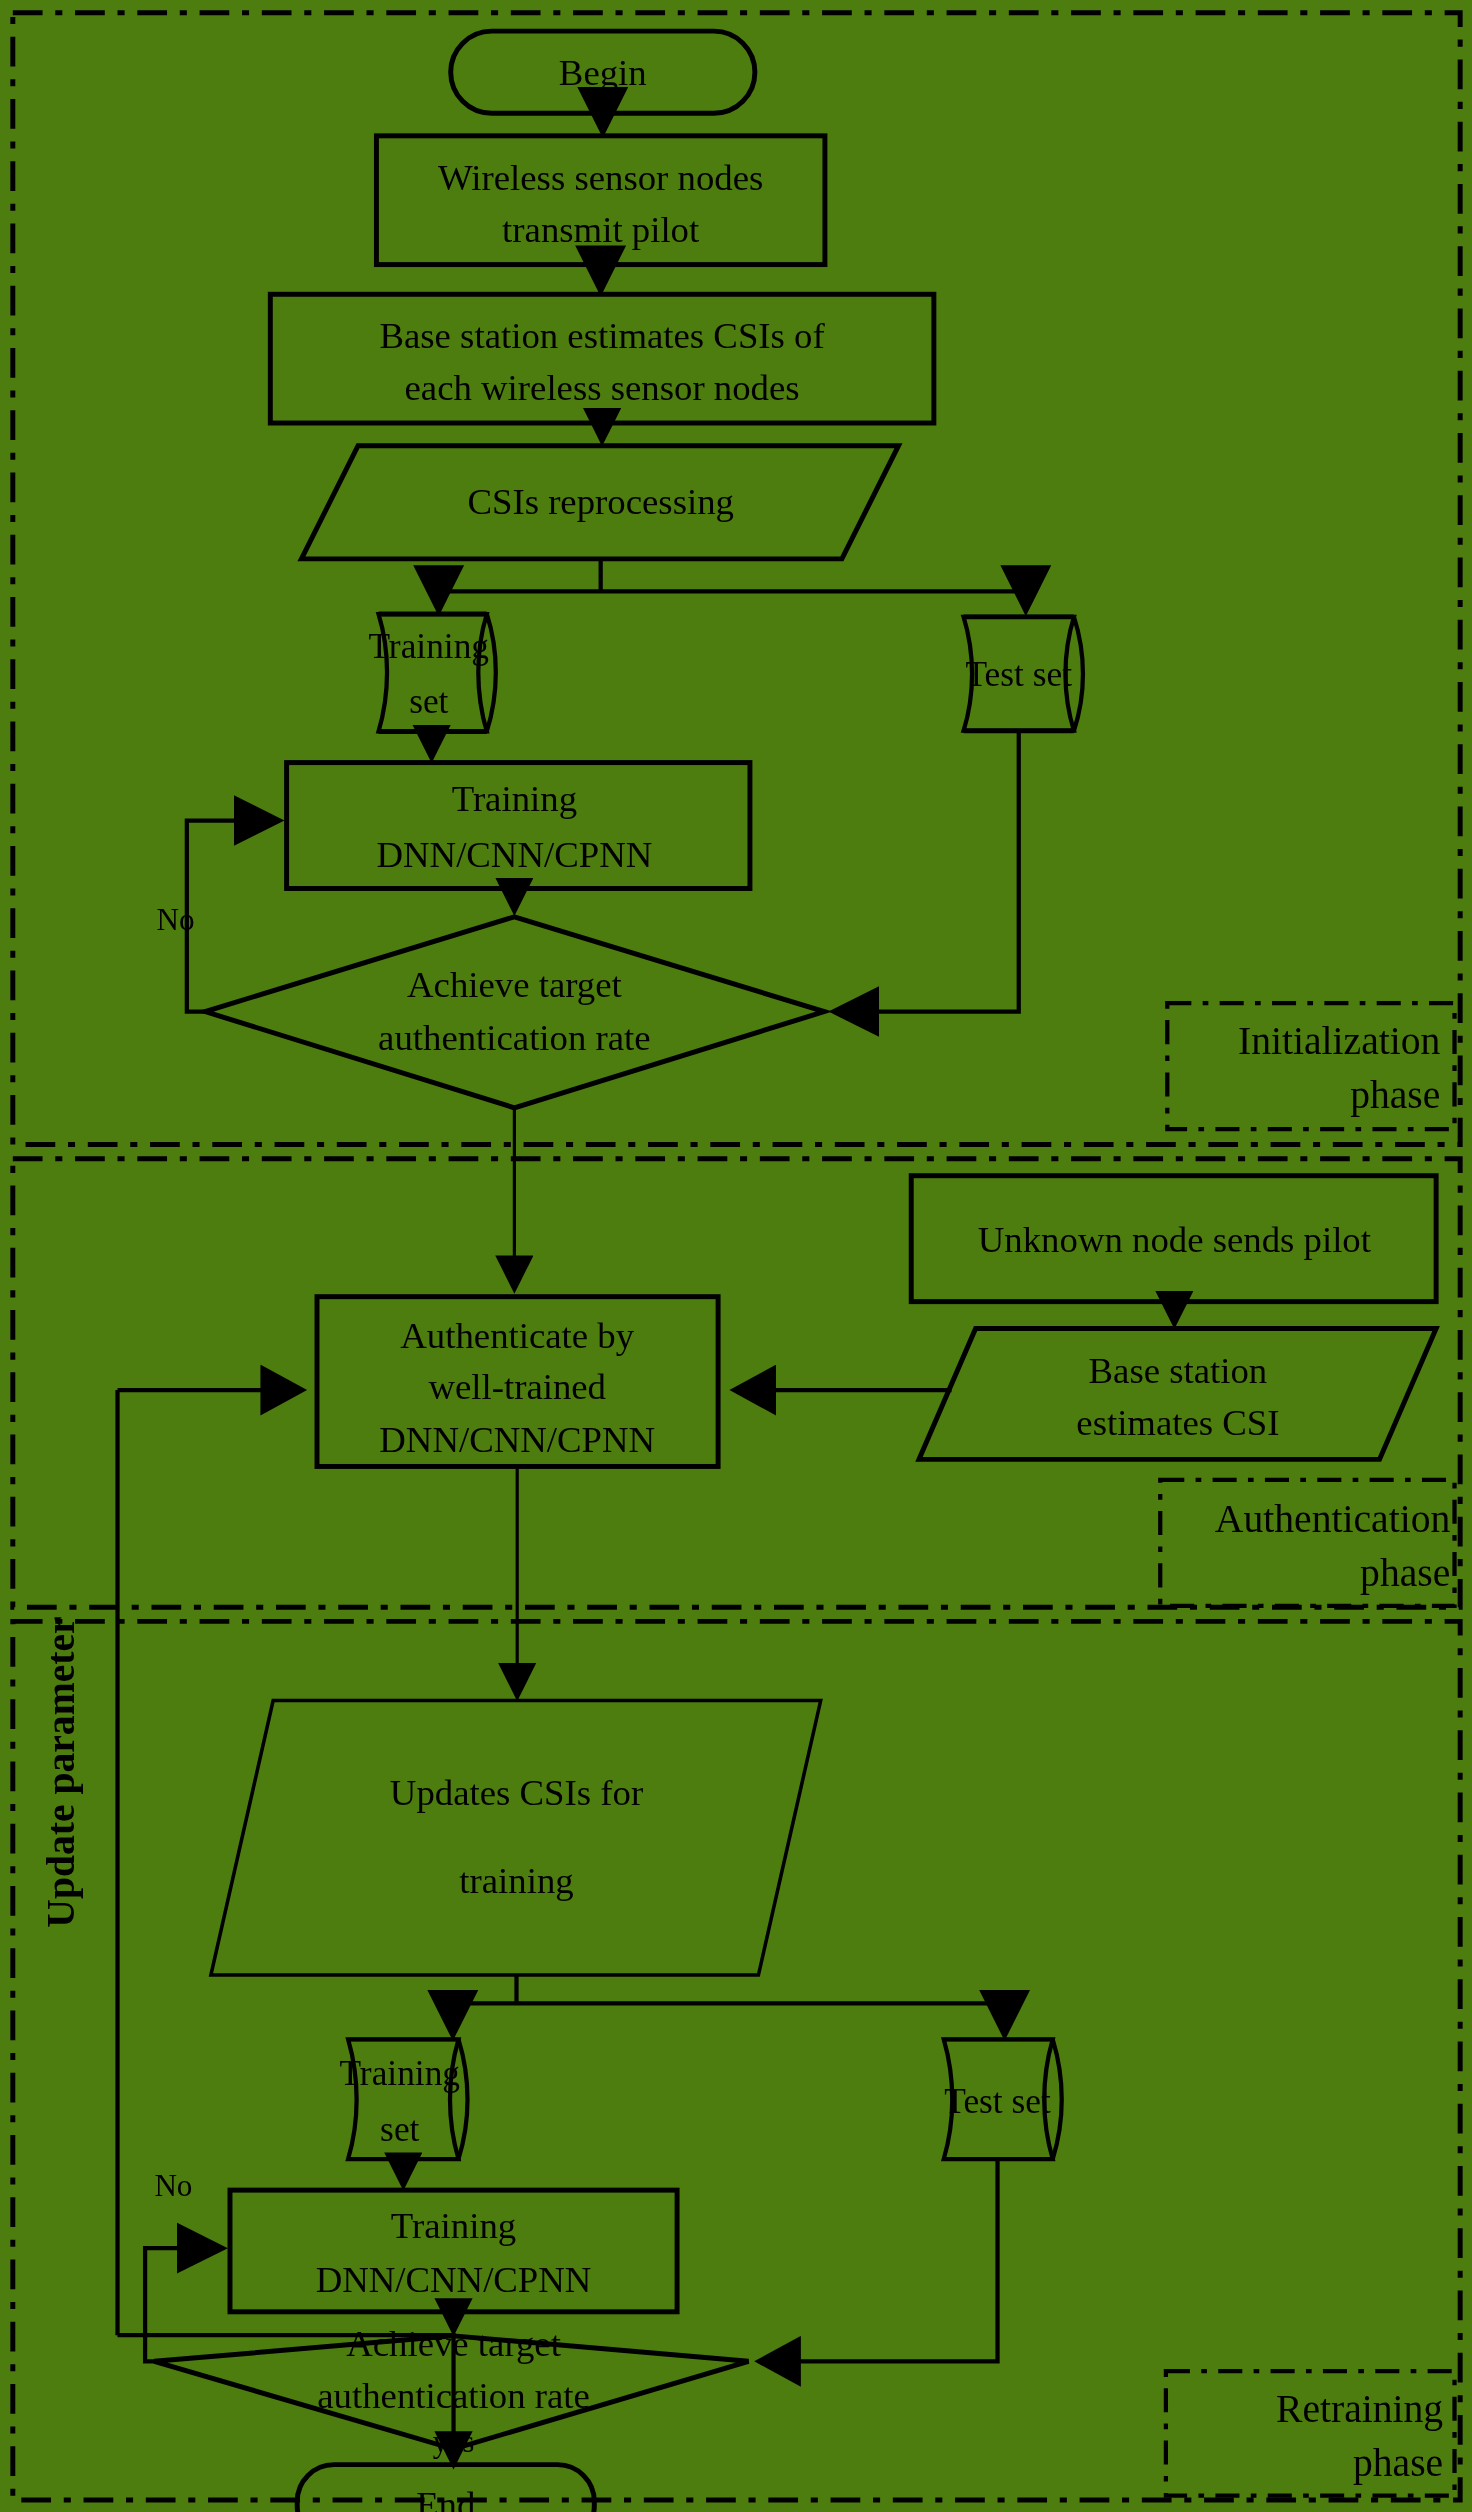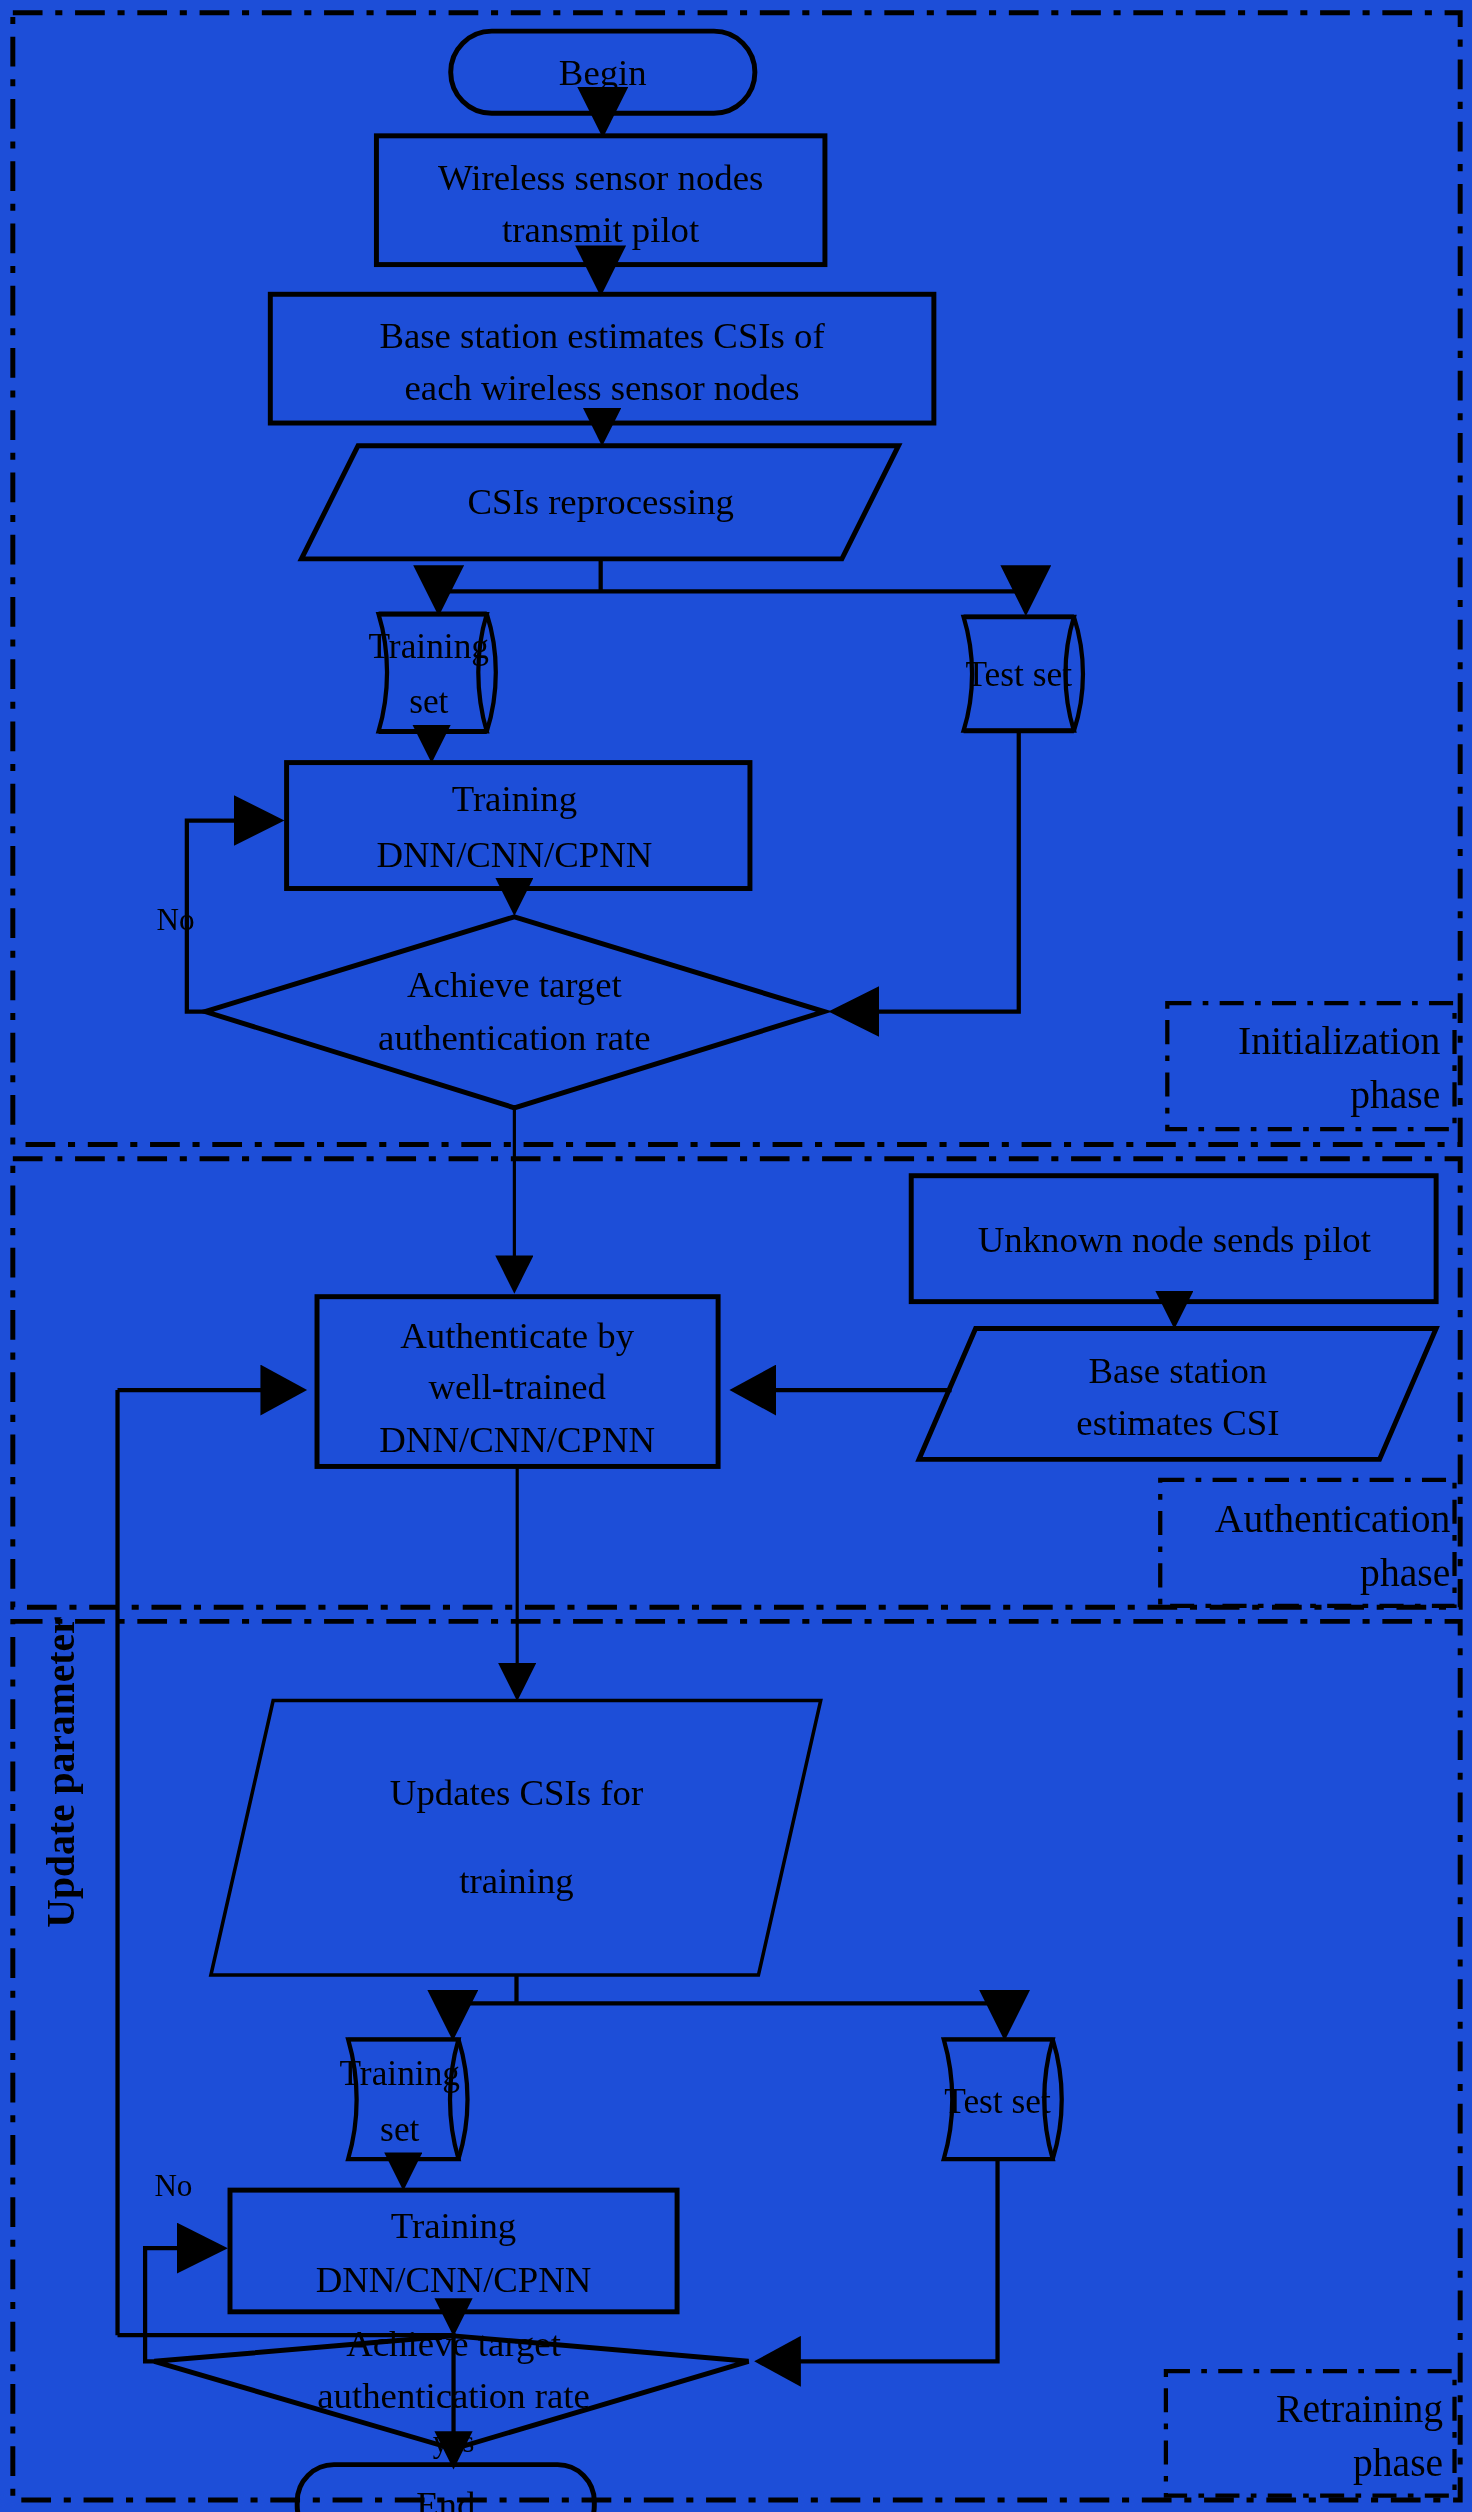--- a/index.html
+++ b/index.html
@@ -4,21 +4,21 @@
 <style>
   html, body {
     margin: 0;
     padding: 0;
     background: #ffffff;
   }
   #canvas-wrap {
     position: relative;
     width: 1473px;
     height: 2512px;
-    background: #1d4ed8;
+    background: #4d7c0f;
     font-family: "Liberation Serif", "DejaVu Serif", serif;
   }
   svg#flow {
     position: absolute;
     top: 0; left: 0;
     width: 1473px;
     height: 2512px;
     display: block;
   }
   .shape-fill { fill: #ffffff; }

